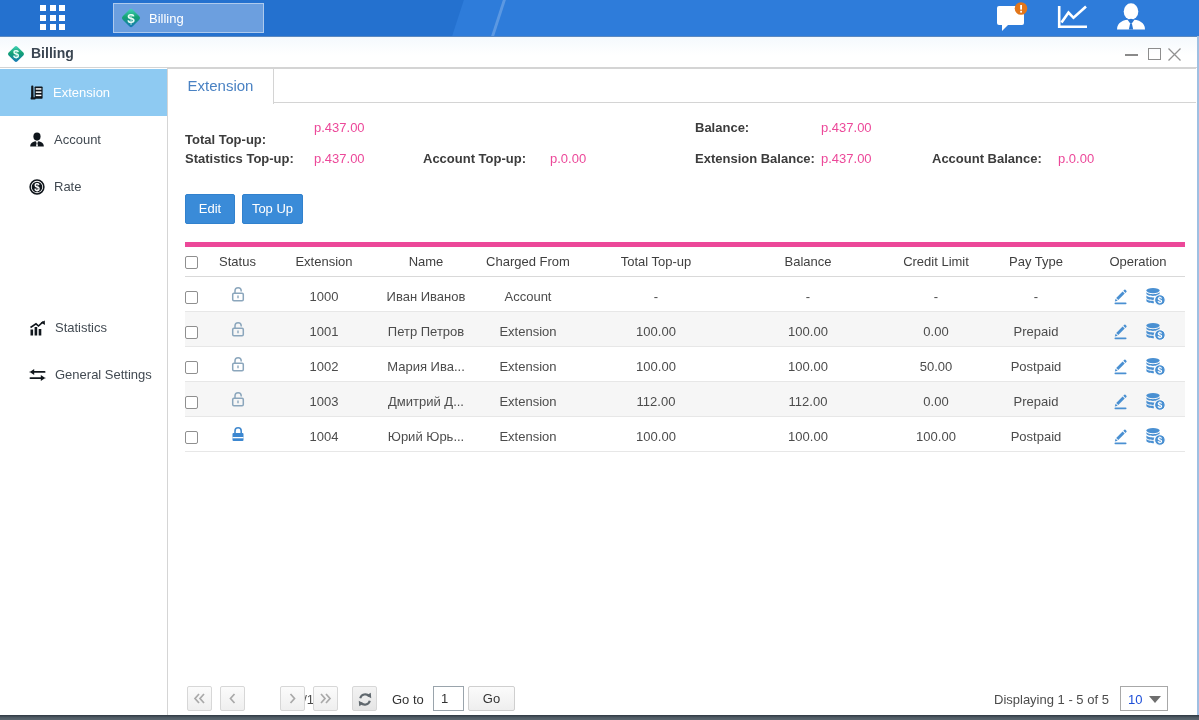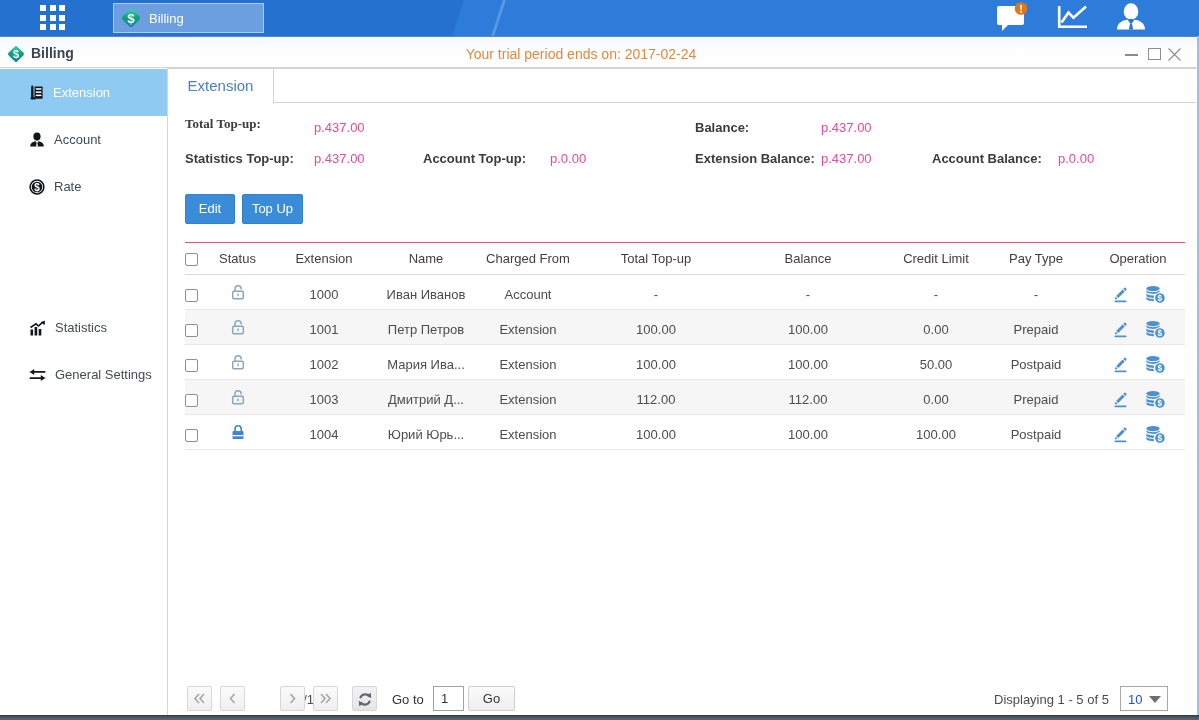--- a/index.html
+++ b/index.html
@@ -37,21 +37,21 @@
 #tabstrip { position:absolute; left:0; top:0; width:1028px; height:35px; border-top:1px solid #d4d4d4; border-bottom:1px solid #d4d4d4; background:#fff; }
 #tab { position:absolute; left:0; top:0; width:106px; height:35px; background:#fff; border-right:1px solid #d4d4d4; text-align:center; line-height:34px; font-size:15px; color:#4a82c3; }
 
 .lbl { position:absolute; font-size:13px; font-weight:bold; color:#3c3c3c; white-space:nowrap; }
 .val { position:absolute; font-size:13px; color:#ec4899; white-space:nowrap; }
 
 .btn { position:absolute; top:126px; height:30px; background:#3a8bd8; border:1px solid #3181cd; color:#fff; font-size:14px; text-align:center; line-height:28px; border-radius:2px; font-size:13px; }
 
 
 #tbl { position:absolute; left:17px; top:174px; width:1000px; border-collapse:collapse; table-layout:fixed; }
-#tbl th { border-top:1px solid #ec4899; border-bottom:1px solid #d9d9d9; height:32px; font-size:13px; font-weight:normal; color:#3f3f3f; text-align:center; }
+#tbl th { border-top:5px solid #ec4899; border-bottom:1px solid #d9d9d9; height:32px; font-size:13px; font-weight:normal; color:#3f3f3f; text-align:center; }
 #tbl td { height:35px; padding-top:4px; border-bottom:1px solid #e7e7e7; font-size:13px; color:#4c4c4c; text-align:center; }
 #tbl tr.alt td { background:#f6f6f6; }
 .cbx { display:inline-block; width:13px; height:13px; border:1px solid #8f8f8f; border-radius:2px; background:#fff; vertical-align:middle; }
 
 
 #pager { position:absolute; left:0; top:618px; width:1031px; height:25px; font-size:13px; color:#4c4c4c; }
 .pbtn { position:absolute; top:0; width:25px; height:25px; background:linear-gradient(#fbfbfb,#efefef); border:1px solid #d7d7d7; border-radius:2px; }
 .pbtn svg { display:block; margin:5px auto 0; }
 #goto-input { position:absolute; left:265px; top:0; width:31px; height:25px; border:1px solid #9aa4ac; font-size:13px; padding-left:7px; color:#333; background:#fff; line-height:23px; }
 #gobtn { position:absolute; left:300px; top:0; width:47px; height:25px; background:linear-gradient(#fbfbfb,#eee); border:1px solid #cfcfcf; border-radius:2px; text-align:center; line-height:23px; color:#333; }
@@ -118,21 +118,20 @@
         <linearGradient id="dg2" x1="0" y1="0" x2="1" y2="1">
       <stop offset="0" stop-color="#49d8c0"></stop>
           <stop offset="0.45" stop-color="#14a173"></stop>
           <stop offset="1" stop-color="#1777bd"></stop>
     </linearGradient>
       </defs>
     <rect x="2.8" y="2.8" width="12.4" height="12.4" rx="2" transform="rotate(45 9 9)" fill="url(#dg2)"></rect>
     <text x="9" y="12.8" font-size="11" fill="#eafef8" text-anchor="middle" font-weight="bold" font-family="Liberation Sans">$</text>
   </svg>
   <span class="appname">Billing</span>
-  <div id="trial">Your trial period ends on: 2017-02-24</div>
   <div class="winctl" style="left:1125px; top:17px; width:13px; height:2px; background:#8a8a8a;"></div>
   <div class="winctl" style="left:1148px; top:11px; width:13px; height:12px; border:1.5px solid #8d8d8d;"></div>
   <svg class="winctl" style="left:1167px; top:10px;" width="15" height="15" viewBox="0 0 15 15">
     <path d="M1.5 1.5 L13.5 13.5 M13.5 1.5 L1.5 13.5" stroke="#919191" stroke-width="1.3"></path>
   </svg>
 </div>
 
 <div id="sidebar">
   <div class="mitem sel" style="top:1px;">
     <svg width="15" height="15" viewBox="0 0 15 15">
@@ -191,21 +190,21 @@
     </svg>
       <span>Statistics</span>
   </div>
 </div>
 
 <div id="content">
   <div id="tabstrip">
       <div id="tab">Extension</div>
     </div>
 
-  <div class="lbl" style="left:17px; top:48px;font-family:Liberation Serif, serif;">Total Top-up:</div>
+  <div class="lbl" style="left:17px; top:64px;">Total Top-up:</div>
   <div class="val" style="left:146px; top:52px;">p.437.00</div>
   <div class="lbl" style="left:527px; top:52px;">Balance:</div>
   <div class="val" style="left:653px; top:52px;">p.437.00</div>
 
   <div class="lbl" style="left:17px; top:83px;">Statistics Top-up:</div>
   <div class="val" style="left:146px; top:83px;">p.437.00</div>
   <div class="lbl" style="left:255px; top:83px;">Account Top-up:</div>
   <div class="val" style="left:382px; top:83px;">p.0.00</div>
   <div class="lbl" style="left:527px; top:83px;">Extension Balance:</div>
   <div class="val" style="left:653px; top:83px;">p.437.00</div>

